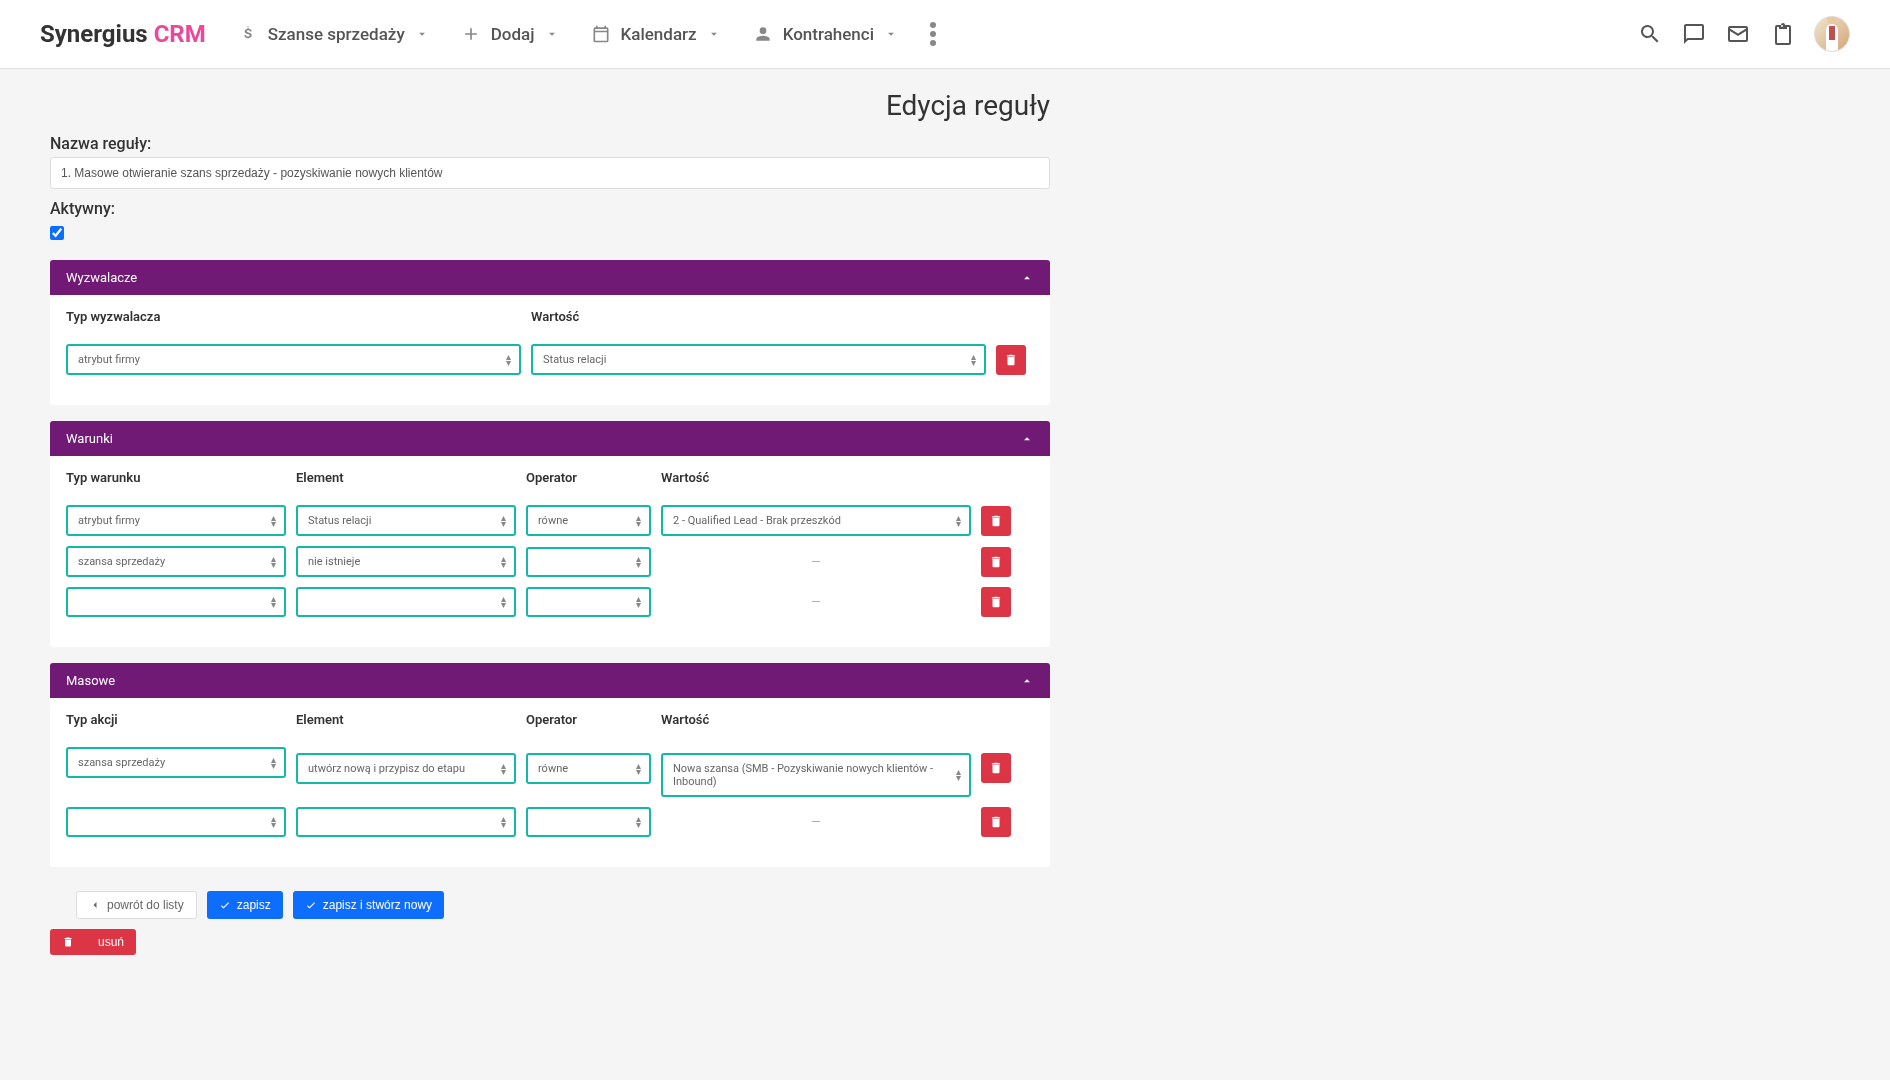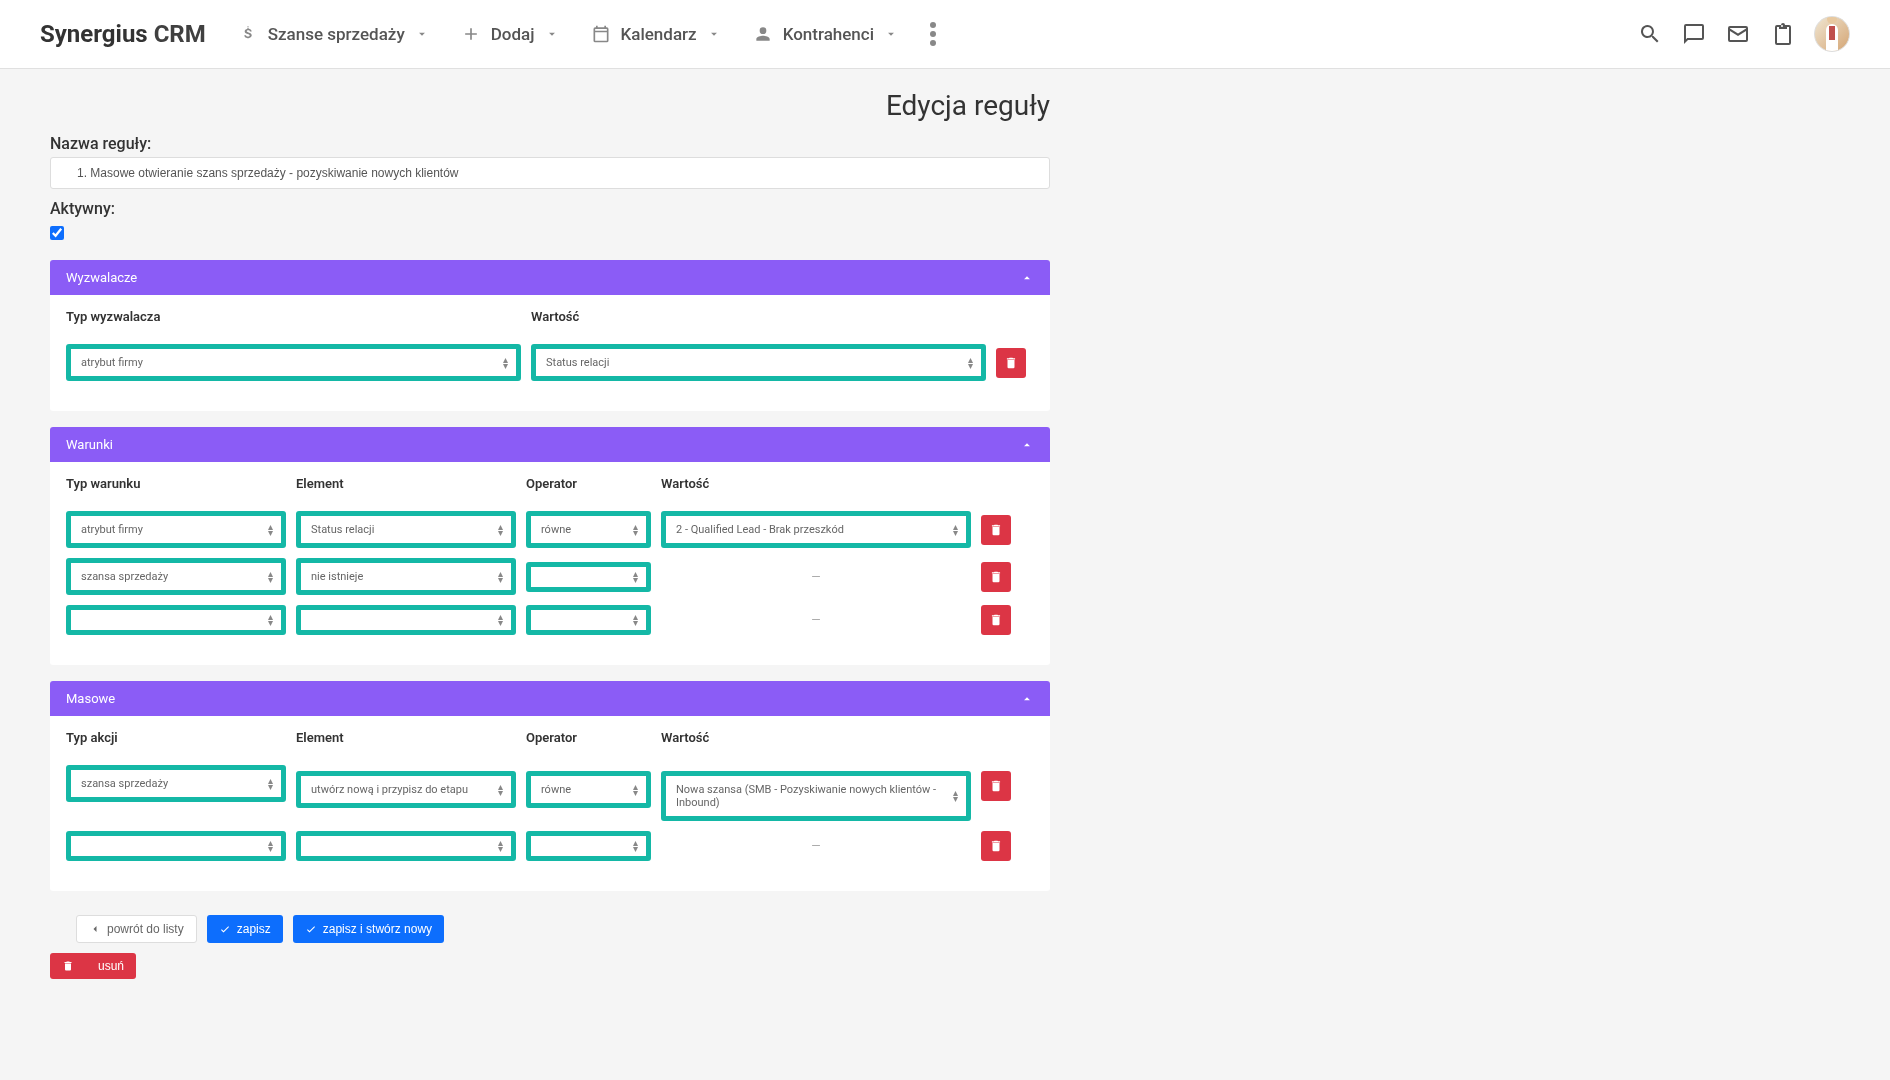--- a/index.html
+++ b/index.html
@@ -1,47 +1,47 @@
 <!DOCTYPE html>
 <html><head>
   <meta charset="utf-8">
   <style>
     * { box-sizing: border-box; margin: 0; padding: 0; }
     body { font-family: -apple-system, BlinkMacSystemFont, "Segoe UI", Roboto, sans-serif; background: #f5f5f5; color: #333; }
     
     .header { background: #fff; border-bottom: 1px solid #e0e0e0; padding: 16px 40px; display: flex; align-items: center; gap: 32px; }
     .logo { font-size: 24px; font-weight: 700; }
-    .logo-sub { color: #404040; font-weight: 700; }
+    .logo-sub { color: #ec4899; font-weight: 700; }
     .nav-item { display: flex; align-items: center; gap: 10px; font-size: 17px; font-weight: 500; color: #555; cursor: pointer; }
     .nav-item svg { width: 20px; height: 20px; fill: #888; }
     .chevron-down { width: 14px !important; height: 14px !important; }
     .header-right { margin-left: auto; display: flex; align-items: center; gap: 20px; }
     .header-icon { width: 24px; height: 24px; fill: #555; cursor: pointer; }
     .avatar { width: 36px; height: 36px; border-radius: 50%; background: linear-gradient(135deg,#f0e6d2,#d4a574); border: 1px solid #ddd; display:flex; align-items:center; justify-content:center; overflow:hidden; }
     .avatar-figure { width:12px; height:28px; background:#fff; border-radius:6px 6px 0 0; position:relative; margin-top:8px;}
     .avatar-figure::before{content:"";position:absolute;top:-10px;left:1px;width:10px;height:10px;background:#e8c9a0;border-radius:50%;}
     .avatar-figure::after{content:"";position:absolute;top:2px;left:3px;width:6px;height:14px;background:#c0504d;}
     
     .container { padding: 20px 50px; max-width: 1100px; }
     .page-title { font-size: 28px; font-weight: 400; margin-bottom: 12px; text-align: right; }
     .field-label { font-size: 16px; font-weight: 500; margin-bottom: 4px; }
-    .text-input { width: 100%; padding: 8px 26px; font-size: 12px; border: 1px solid #ddd; border-radius: 3px; background:#fff; color:#555; }
+    .text-input { width: 100%; padding: 8px 10px; font-size: 12px; border: 1px solid #ddd; border-radius: 3px; background:#fff; color:#555; }
     .checkbox { margin-top: 4px; width:14px; height:14px; accent-color:#0d6efd;}
     
     .panel { margin-top: 16px; background: #fff; border-radius: 3px; overflow:hidden; }
-    .panel-header { background: #8b5cf6; color: #fff; padding: 10px 16px; font-size: 13px; display: flex; align-items: center; justify-content: space-between; cursor:pointer; }
+    .panel-header { background: #701a75; color: #fff; padding: 10px 16px; font-size: 13px; display: flex; align-items: center; justify-content: space-between; cursor:pointer; }
     .panel-body { padding: 14px 16px 20px; }
     .col-header { font-size: 13px; font-weight: 600; margin-bottom: 10px; }
     
     .row { display: grid; gap: 10px; align-items: center; margin-bottom: 10px; }
     .row-header { display: grid; gap: 10px; margin-bottom: 10px; }
     .trigger-grid { grid-template-columns: 455px 455px 30px; }
     .cond-grid { grid-template-columns: 220px 220px 125px 310px 30px; }
     
-    .select-like { position: relative; border: 5px solid #14b8a6; border-radius: 3px; background: #fff; padding: 7px 10px; font-size: 11px; color: #666; min-height: 30px; cursor:pointer; }
+    .select-like { position: relative; border: 2px solid #14b8a6; border-radius: 3px; background: #fff; padding: 7px 10px; font-size: 11px; color: #666; min-height: 30px; cursor:pointer; }
     .select-like .arrows { position: absolute; right: 8px; top: 50%; transform: translateY(-50%); font-size: 10px; color:#888; line-height:6px; }
     .dash-cell { text-align:center; color:#aaa; font-size:12px; }
     
     .btn-del { width: 30px; height: 30px; background: #dc3545; border-radius: 3px; display: flex; align-items: center; justify-content: center; cursor:pointer; }
     .btn-del svg { width:14px; height:14px; fill:#fff; }
     
     .action-bar { margin-top: 24px; display:flex; gap:10px; flex-wrap:wrap;padding-left:26px; }
     .btn { padding: 6px 12px; font-size: 12px; border-radius: 3px; cursor:pointer; display:inline-flex; align-items:center; gap:6px; border:none; }
     .btn-white { background:#fff; border:1px solid #ddd; color:#666; }
     .btn-blue { background:#0d6efd; color:#fff; }

